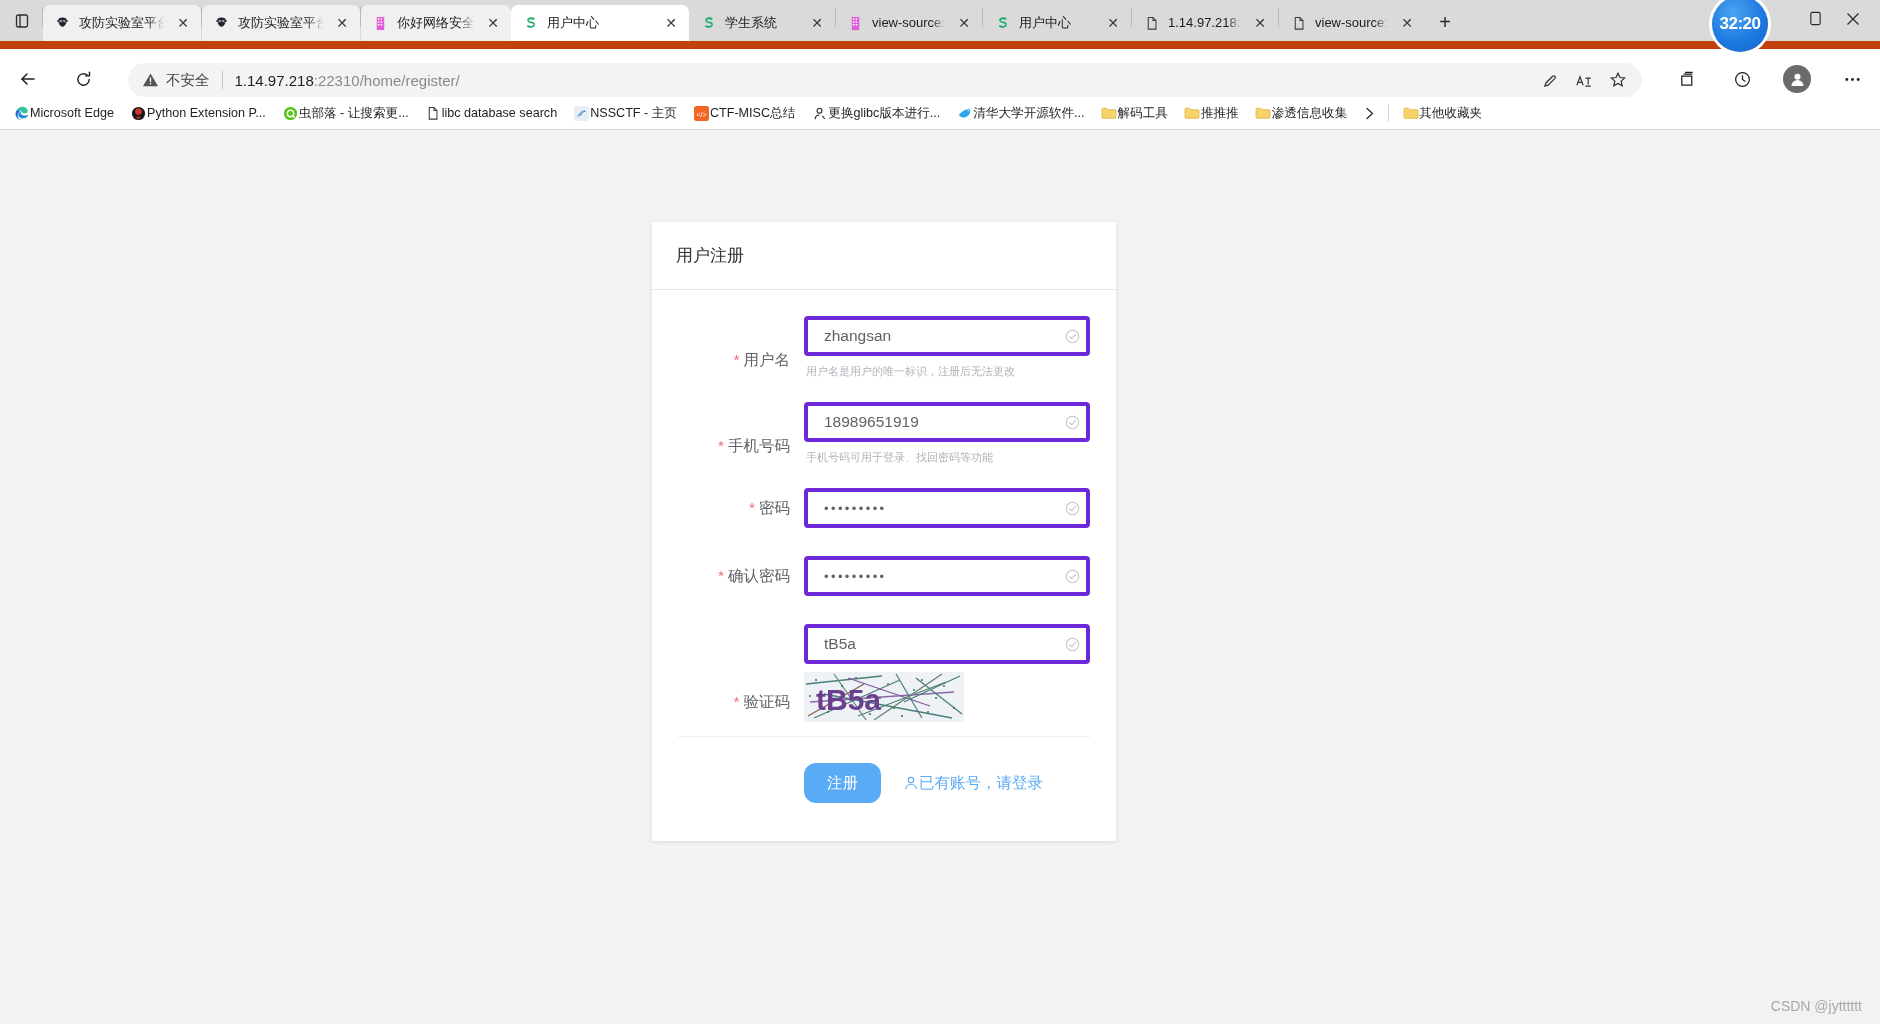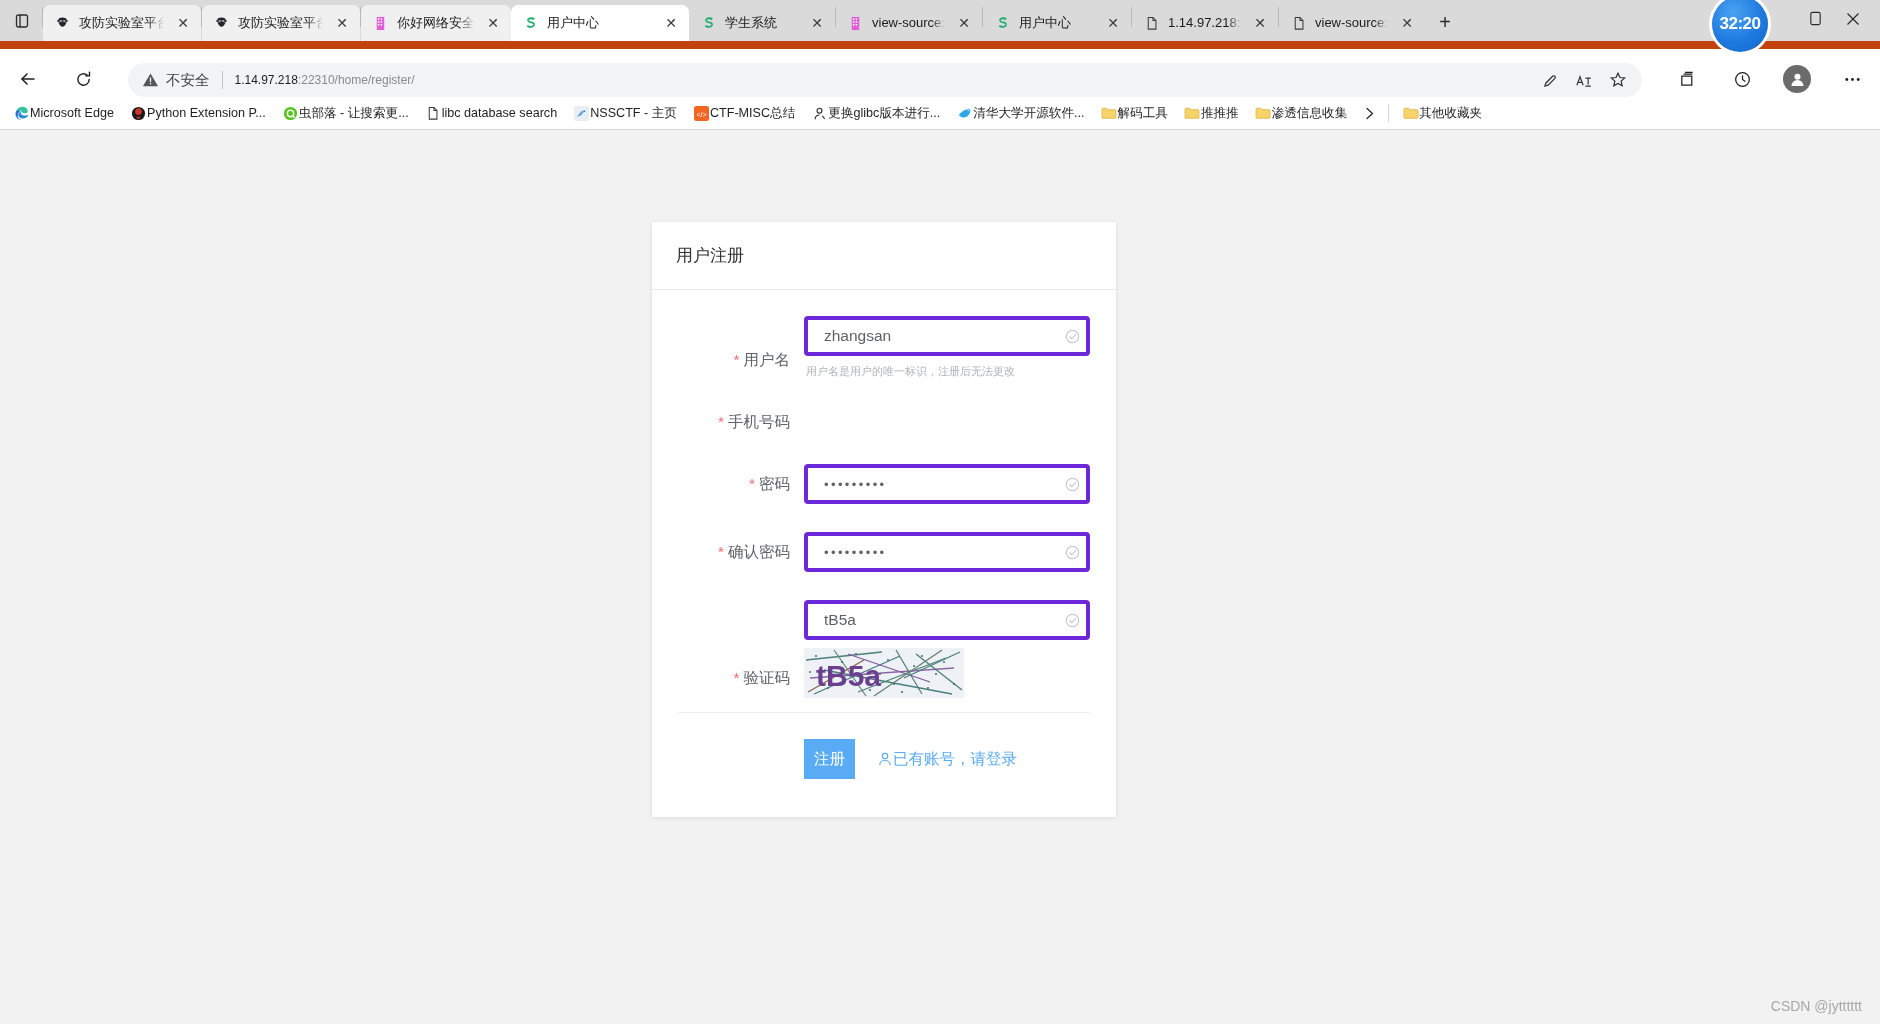--- a/index.html
+++ b/index.html
@@ -106,21 +106,21 @@
     display: flex; align-items: center;
     padding: 0 10px 0 14px;
     margin: 0 8px;
     gap: 8px;
     font-size: 14.5px;
     color: #1f1f1f;
     min-width: 0;
   }
   .omni-warn { display:flex; align-items:center; gap:7px; flex:0 0 auto; color:#444; font-size:14.5px; }
   .omni-divider { width:1px; height:18px; background:#c5c5c5; margin: 0 4px; }
-  .omni-url { flex: 1 1 auto; white-space:nowrap; overflow:hidden; color:#8a8a8a; font-size: 12px; }
+  .omni-url { flex: 1 1 auto; white-space:nowrap; overflow:hidden; color:#8a8a8a; font-size: 15px; }
   .omni-url .host { color: #1f1f1f; }
   .omni-right { display:flex; align-items:center; gap:6px; flex:0 0 auto; }
   .omni-icon { width:28px;height:28px;display:flex;align-items:center;justify-content:center;color:#333;border-radius:50%; }
   .tool-icon { width:36px;height:36px;display:flex;align-items:center;justify-content:center;color:#1f1f1f;border-radius:6px; }
   .avatar-circle { width:28px;height:28px;border-radius:50%;background:#6b6b6b;display:flex;align-items:center;justify-content:center;color:#fff; }
 
   
   .bookmarks {
     height: 32px; flex: 0 0 32px;
     background: #ffffff;
@@ -210,23 +210,23 @@
     overflow: hidden;
     border-radius: 1px;
   }
 
   .card-footer-divider { height:1px; background:#ebeef5; margin: 14px 0 0 0; }
   .actions { display:flex; align-items:center; padding: 26px 0 20px 126px; }
   .btn-primary {
     background: #5aabf5;
     color: #fff;
     border: none;
-    border-radius: 0;
+    border-radius: 12px;
     height: 40px;
-    padding: 0 10px;
+    padding: 0 23px;
     font-size: 15.5px;
     font-family: "Liberation Sans", sans-serif;
   }
   .login-link {
     margin-left: 22px;
     display:flex; align-items:center; gap:0;
     color: #5aabf5; font-size: 15.5px;
   }
 
   .watermark {
@@ -604,20 +604,32 @@
               </span>
             </div>
             <div class="field-hint">用户名是用户的唯一标识，注册后无法更改</div>
           </div>
         </div>
         <div class="spacer-sm"></div>
 
         <div class="form-row">
           <div class="form-label">
             <span class="req-star">*</span><span>手机号码</span>
+          </div>
+          <div class="form-control">
+            <div class="input-wrap">
+              <div class="input-box" placeholder="请输入手机号码">18989651919</div>
+              <span class="suffix-icon">
+                <svg width="15" height="15" viewBox="0 0 16 16" fill="none" stroke="#c0c4cc" stroke-width="1.15">
+                    <circle cx="8" cy="8" r="6.6"></circle>
+                    <polyline points="5,8.2 7.2,10.4 11.2,5.9" stroke-linecap="round" stroke-linejoin="round"></polyline>
+                  </svg>
+              </span>
+            </div>
+            <div class="field-hint">手机号码可用于登录、找回密码等功能</div>
           </div>
         </div>
         <div class="spacer-sm"></div>
 
         <div class="form-row">
           <div class="form-label">
             <span class="req-star">*</span><span>密码</span>
           </div>
           <div class="form-control">
             <div class="input-wrap">

